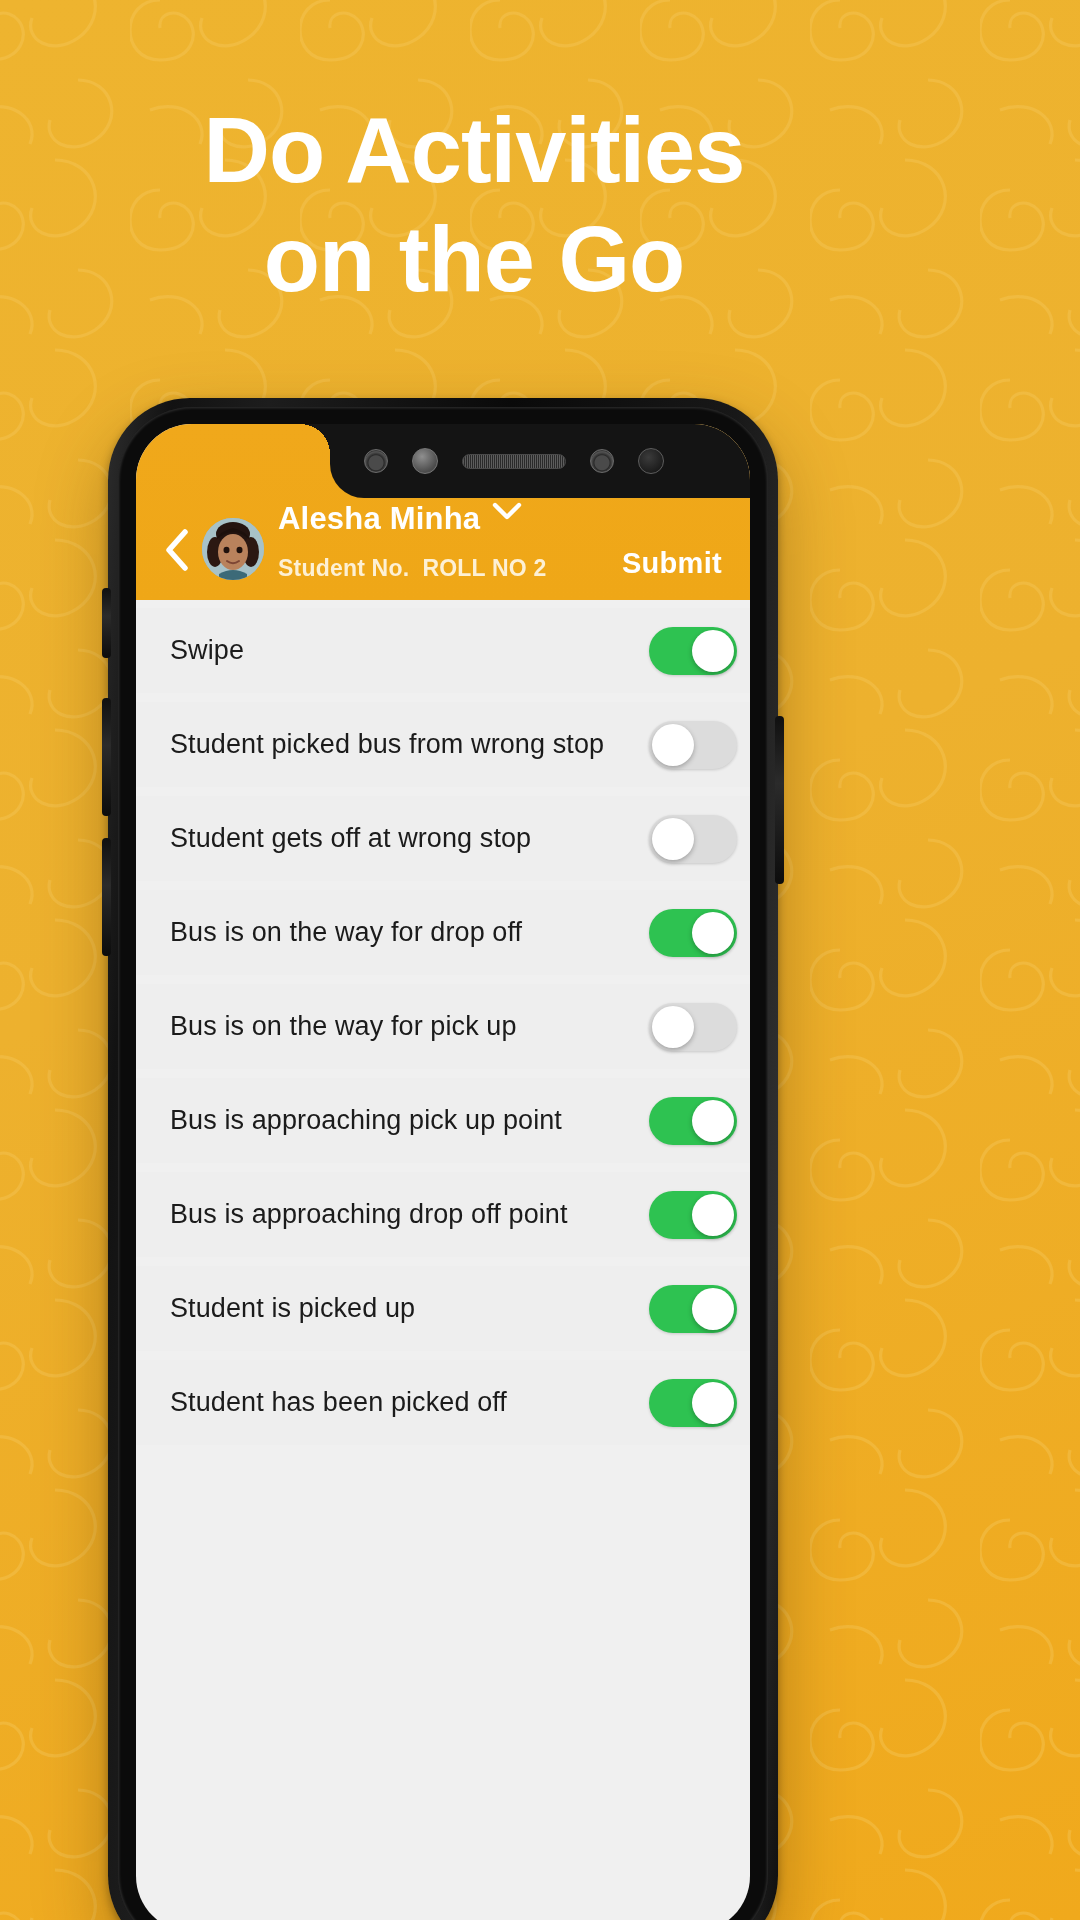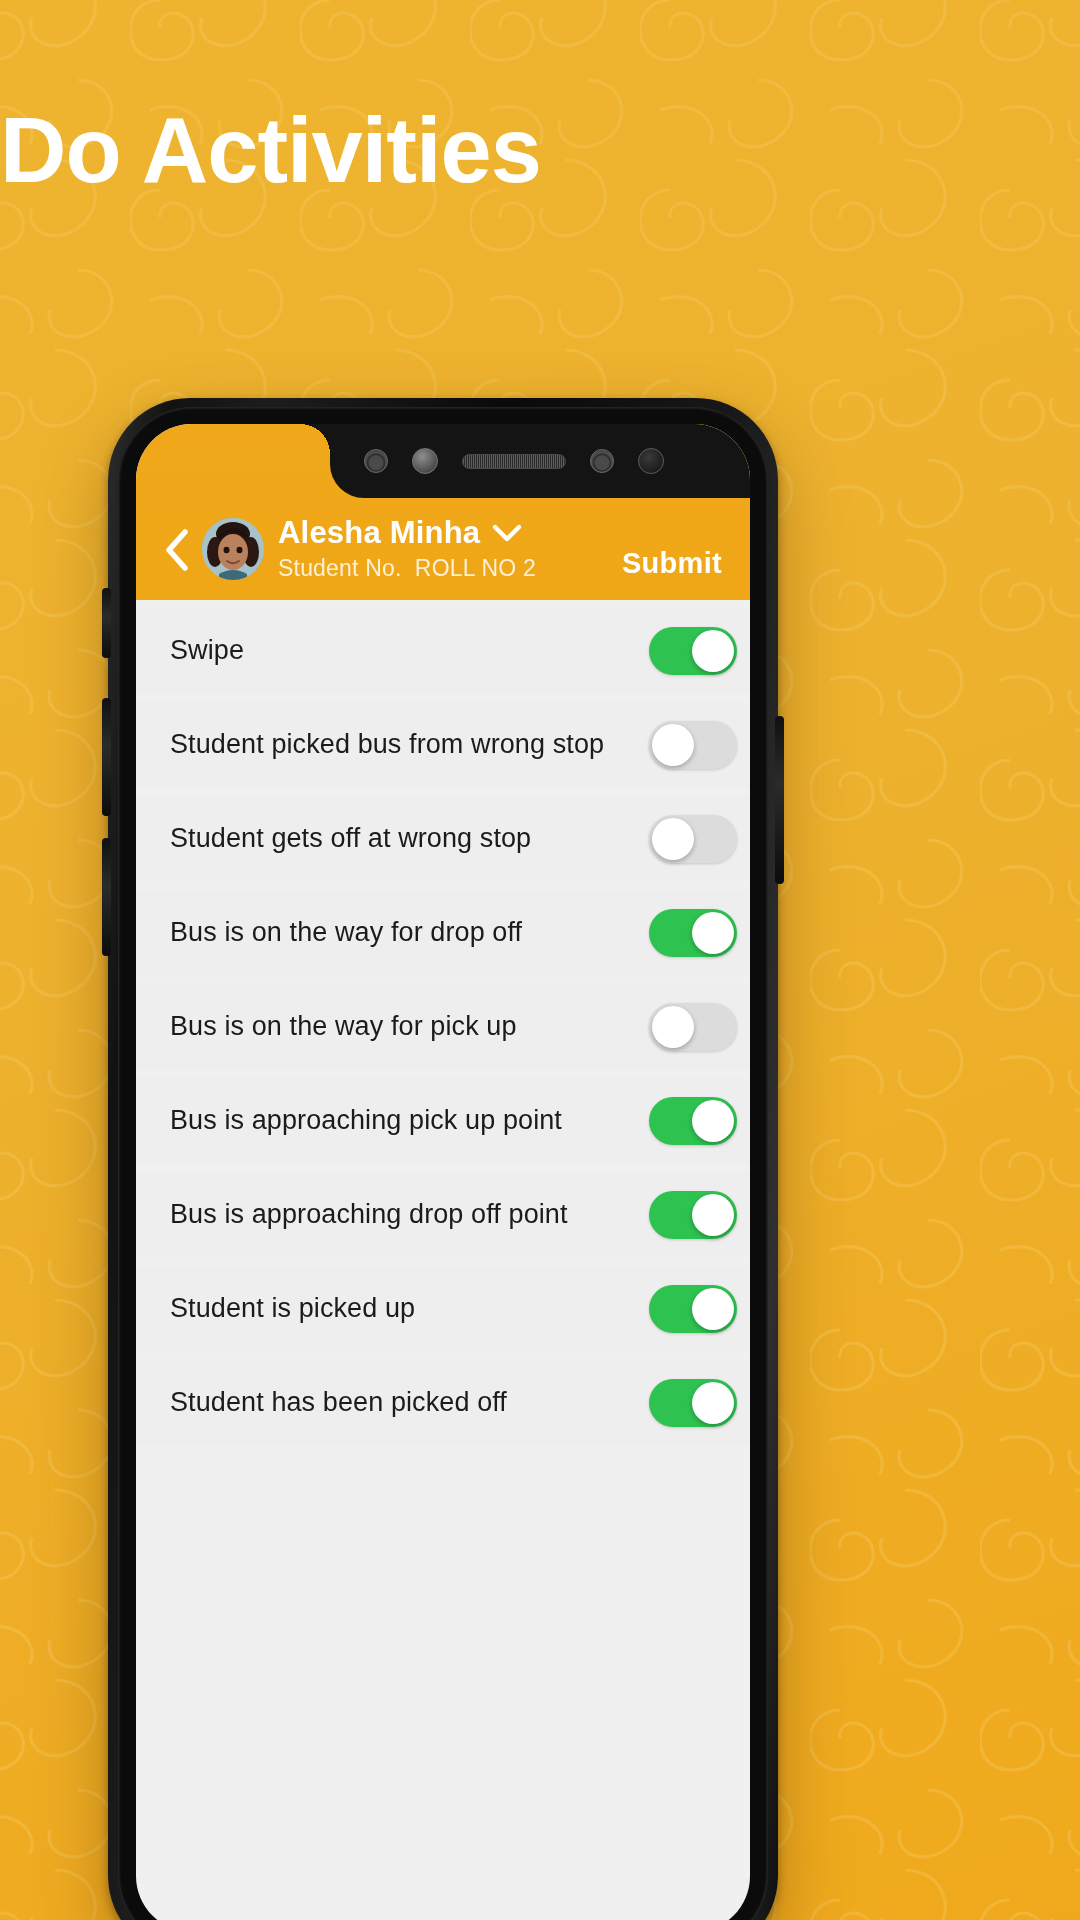--- a/index.html
+++ b/index.html
@@ -27,21 +27,21 @@
     inset: -40px;
     opacity: 0.55;
   }
 
   
   #headline {
     position: absolute;
     top: 96px;
     left: 0;
     width: 948px;
-    text-align: left;
+    text-align: center;
     color: #ffffff;
     font-size: 92px;
     line-height: 1.18;
     font-weight: 700;
     letter-spacing: -1px;
     z-index: 5;
   }
   #headline .hl-line { display: block; }
 
   
@@ -167,33 +167,33 @@
     border-radius: 50%;
     flex: 0 0 auto;
     margin: 0 14px 4px 2px;
     overflow: hidden;
     background: #9bb7bd;
     position: relative;
   }
   .ident { flex: 1 1 auto; min-width: 0; margin-bottom: 2px; }
   .ident-row1 {
     display: flex;
-    align-items: center;
+    align-items: flex-start;
     gap: 12px;
     color: #ffffff;
     font-size: 31px;
     font-weight: 700;
     letter-spacing: 0.2px;
     line-height: 1.1;
   }
   .ident-row2 {
-    margin-top: 5px;
+    margin-top: 19px;
     color: #fdf0d4;
     font-size: 23px;
-    font-weight: 400;
+    font-weight: 700;
     letter-spacing: 0.2px;
     white-space: pre;
   }
   .submit-btn {
     flex: 0 0 auto;
     color: #ffffff;
     font-size: 29px;
     font-weight: 700;
     letter-spacing: 0.3px;
     padding: 4px 2px;
@@ -255,20 +255,21 @@
           <path d="M20 150 C 52 138, 80 160, 70 184"></path>
         </g>
       </pattern>
     </defs>
     <rect x="0" y="0" width="1160" height="2000" fill="url(#swirl)"></rect>
   </svg>
 </div>
 
 <div id="headline">
   <span class="hl-line">Do Activities</span>
+  <span class="hl-line">on the Go</span>
 </div>
 
 <div id="phone">
   <div class="phone-body"></div>
 
   <div class="btn-side btn-left-1"></div>
   <div class="btn-side btn-left-2"></div>
   <div class="btn-side btn-left-3"></div>
   <div class="btn-side btn-right-1"></div>
 

